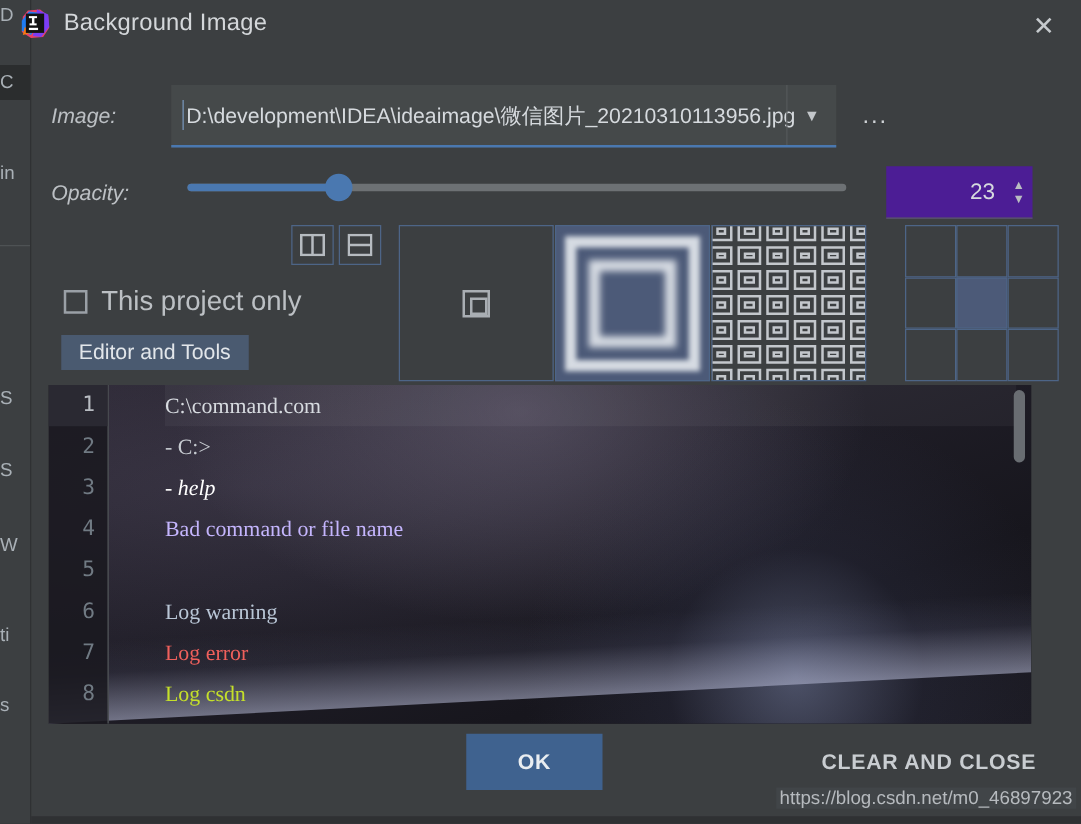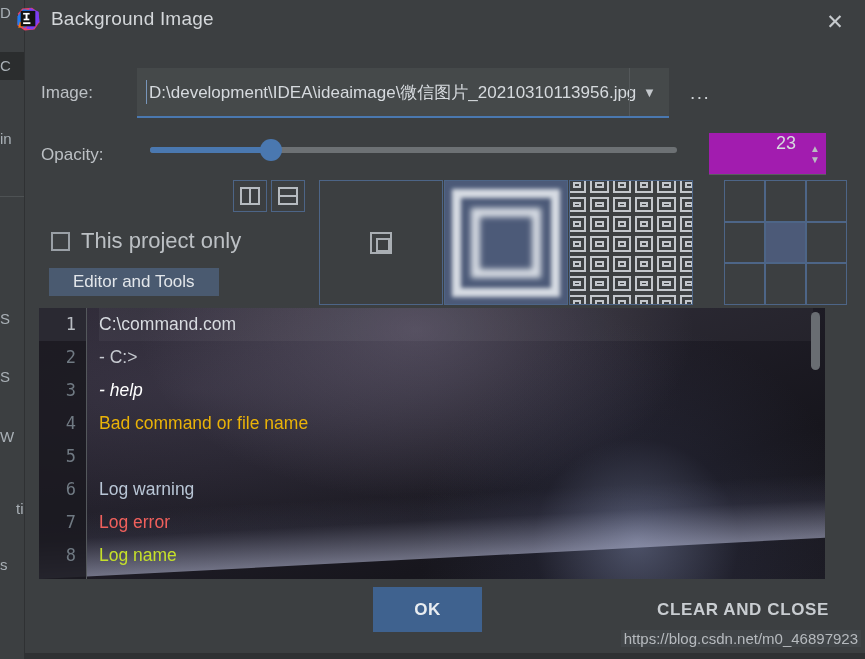--- a/index.html
+++ b/index.html
@@ -50,21 +50,21 @@
     position: absolute; right: 10px; top: 4px;
     width: 40px; height: 34px;
     display: flex; align-items: center; justify-content: center;
     color: #c6cacd; font-size: 21px; line-height: 1;
     cursor: pointer; user-select: none;
   }
 
   
   .row-image { position: absolute; left: 0; top: 68px; width: 100%; height: 52px; }
   .lbl {
-    position: absolute; color: #bcc0c4; font-size: 17px;
+    position: absolute; color: #bcc0c4; font-size: 17px; font-style: italic;
   }
   .lbl-image { left: 16px; top: 15px; }
   .lbl-opacity { left: 16px; top: 12px; }
 
   .path-wrap {
     position: absolute; left: 112px; top: 0;
     width: 532px; height: 50px;
     background: #45494a;
     border-bottom: 2px solid #4a78b0;
     display: flex; align-items: center;
@@ -104,22 +104,22 @@
   }
   .slider-thumb {
     position: absolute; left: 23%; top: 50%;
     width: 22px; height: 22px; margin-left: -11px; margin-top: -11px;
     background: #4a78b0; border-radius: 50%; cursor: pointer;
   }
 
   .spin-wrap {
     position: absolute; left: 684px; top: 0;
     width: 117px; height: 42px;
-    background: #a21caf; border-bottom: 1px solid #5a5e60;
-    display: flex; align-items: flex-start;
+    background: #4c1d95; border-bottom: 1px solid #5a5e60;
+    display: flex; align-items: center;
   }
   .spin-val {
     flex: 1; text-align: right; padding-right: 8px;
     color: #d6dade; font-size: 18px;
   }
   .spin-arrows {
     width: 22px; height: 100%;
     display: flex; flex-direction: column;
     align-items: center; justify-content: center;
     color: #b9bdc1;
@@ -140,21 +140,21 @@
   .chk-box {
     width: 19px; height: 19px;
     border: 2px solid #9aa0a6; background: #3c3f41;
     cursor: pointer;
   }
   .chk-lbl { color: #bcc0c4; font-size: 22px; }
 
   
   .tabs { position: absolute; left: 24px; top: 268px; display: flex; align-items: stretch; }
   .tab {
-    padding: 4px 24px; font-size: 17px; color: #c9cdd1; cursor: pointer; text-align: right;
+    padding: 4px 14px; font-size: 17px; color: #c9cdd1; cursor: pointer; text-align: right;
   }
   .tab.active { background: #4a5a70; color: #e2e6ea; }
 
   
   .thumbs { position: absolute; left: 294px; top: 180px; display: flex; }
   .thumb {
     width: 124px; height: 125px;
     border: 1px solid #4d6587;
     position: relative; cursor: pointer; overflow: hidden;
     background: #3c3f41;
@@ -233,22 +233,22 @@
   }
   .gutter .ln {
     height: 33px; line-height: 33px; text-align: right; padding-right: 10px;
     color: #707a83; font-size: 17px;
     font-family: "DejaVu Sans Mono", monospace;
   }
   .gutter .ln.cur { background: #2a2932; color: #b8bcc2; }
   .code-lines { position: absolute; left: 60px; top: 0; right: 12px; }
   .cl {
     height: 33px; line-height: 33px;
-    font-family: Liberation Sans, sans-serif;
-    font-size: 17.5px; white-space: pre;
+    font-family: Liberation Serif, serif;
+    font-size: 17.5px; white-space: pre; margin-left: 33px;
   }
   .cl.cur-line { background: rgba(255,255,255,.045); }
   .code-sb {
     position: absolute; right: 5px; top: 4px;
     width: 9px; height: 58px; border-radius: 5px;
     background: #696d72; cursor: pointer;
   }
 
   
   .footer { position: absolute; left: 0; bottom: 0; width: 100%; height: 80px; }
@@ -287,21 +287,21 @@
 
   <div class="ide-bg">
     <div class="strip" style="top:4px;">D</div>
     <div class="strip hl" style="top:52px;height:28px;line-height:28px;">C</div>
     <div class="strip" style="top:130px;">in</div>
     <div class="divider" style="top:196px;"></div>
     <div class="strip" style="top:240px;padding-left:48px;">no</div>
     <div class="strip" style="top:310px;">S</div>
     <div class="strip" style="top:368px;">S</div>
     <div class="strip" style="top:428px;">W</div>
-    <div class="strip" style="top:500px;padding-left:16px;">ti</div>
+    <div class="strip" style="top:500px;">ti</div>
     <div class="strip" style="top:556px;">s</div>
   </div>
 
   <div class="dialog">
 
     <div class="titlebar">
       <svg class="title-logo" viewBox="0 0 32 32">
         <path d="M4 9 L9 3 L21 2 L29 8 L30 20 L24 29 L12 30 L3 24 Z" fill="#e8406a"></path>
         <path d="M18 2 L29 7 L30 19 L22 29 L14 28 Z" fill="#7b3df5"></path>
         <path d="M3 13 L10 4 L18 5 L20 16 L12 27 L3 23 Z" fill="#1f7cf2"></path>
@@ -444,25 +444,25 @@
           <div class="ln">4</div>
           <div class="ln">5</div>
           <div class="ln">6</div>
           <div class="ln">7</div>
           <div class="ln">8</div>
         </div>
       <div class="code-lines" id="codeLines">
           <div class="cl cur-line" style="color: rgb(215, 219, 224);">C:\command.com</div>
           <div class="cl" style="color: rgb(198, 202, 208);">- C:&gt;</div>
           <div class="cl" style="color: #ffffff; font-style: italic;">- help</div>
-          <div class="cl" style="color: #eab308;">Bad command or file name</div>
+          <div class="cl" style="color: #c4b5fd;">Bad command or file name</div>
           <div class="cl" style="color: rgb(198, 202, 208);"></div>
           <div class="cl" style="color: rgb(185, 198, 214);">Log warning</div>
           <div class="cl" style="color: rgb(240, 96, 92);">Log error</div>
-          <div class="cl" style="color: rgb(197, 224, 42);">Log name</div>
+          <div class="cl" style="color: rgb(197, 224, 42);">Log csdn</div>
         </div>
       <div class="code-sb"></div>
     </div>
 
     <div class="footer">
       <button class="btn-ok">OK</button>
       <button class="btn-flat btn-clear">CLEAR AND CLOSE</button>
       <div class="watermark">https://blog.csdn.net/m0_46897923</div>
     </div>
 

